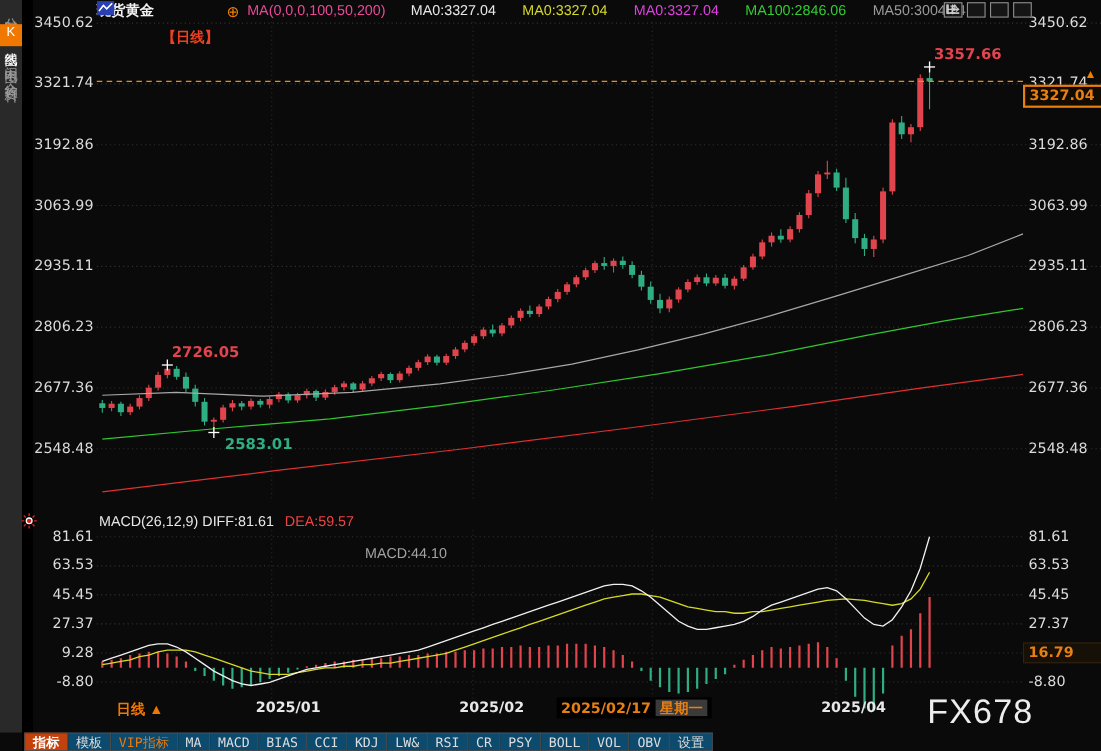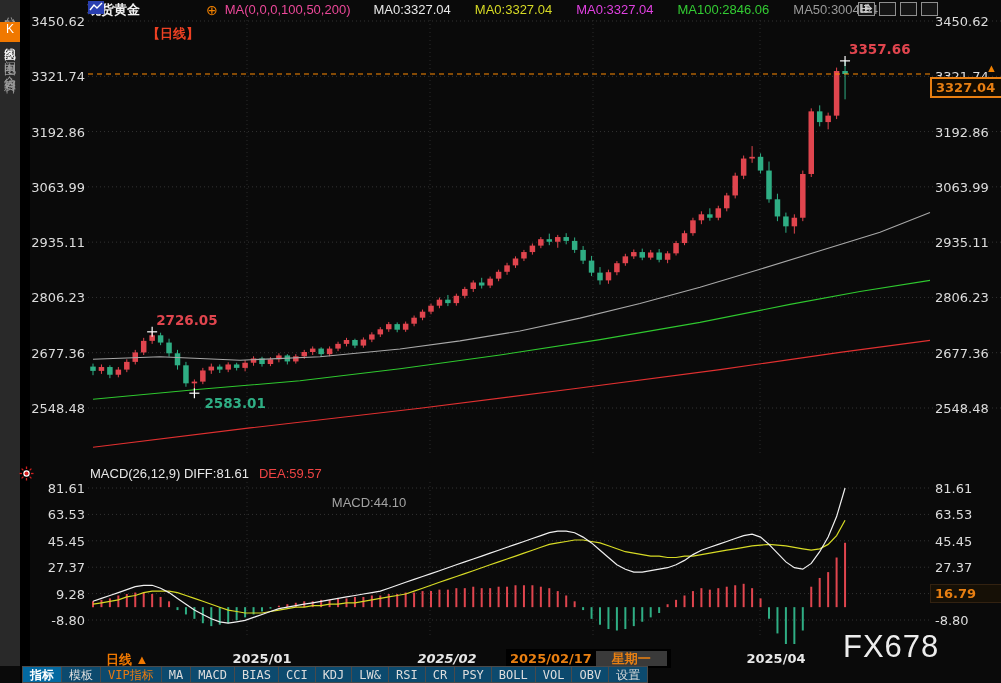--- a/index.html
+++ b/index.html
@@ -33,37 +33,37 @@
              background:#120b00;color:#e87f12;font-size:13px;font-weight:bold;line-height:17px;
              padding-left:4px;z-index:7;font-family:"DejaVu Sans",sans-serif;box-sizing:content-box;}
   .up-arrow{position:absolute;left:986px;top:62px;color:#f08000;font-size:11px;z-index:8;}
   .macd-box{position:absolute;left:930px;top:584px;width:69px;height:17px;background:#161006;
             border:1px solid #332211;color:#e87f12;font-size:13px;font-weight:bold;line-height:17px;
             padding-left:4px;z-index:7;font-family:"DejaVu Sans",sans-serif;}
   
   .macd-title{position:absolute;left:90px;top:466px;display:flex;gap:10px;font-size:13px;z-index:3;white-space:nowrap;}
   .flash{position:absolute;left:19px;top:466px;z-index:6;}
   
-  .date-row{position:absolute;left:0;top:648px;width:1001px;height:22px;z-index:5;}
+  .date-row{position:absolute;left:0;top:633px;width:1001px;height:22px;z-index:5;}
   .period-btn{position:absolute;left:106px;top:3px;color:#f07800;font-weight:bold;font-size:13px;cursor:pointer;}
   .month-label{position:absolute;top:3px;transform:translateX(-50%);color:#e8e8e8;font-size:13px;
                font-weight:600;font-family:"DejaVu Sans",sans-serif;z-index:1;}
   .cross-tip{position:absolute;left:506px;top:1px;height:19px;background:#000;color:#e87f12;
              font-size:13px;font-weight:600;line-height:19px;padding:0 4px;z-index:3;white-space:nowrap;
              font-family:"DejaVu Sans",sans-serif;}
-  .cross-tip .wk{background:#3a3a3a;padding:0 16px;margin-left:4px;font-family:"Liberation Sans",sans-serif;}
+  .cross-tip .wk{background:#3a3a3a;padding:0 4px;margin-left:4px;font-family:"Liberation Sans",sans-serif;}
   .watermark{position:absolute;left:843px;top:617px;font-size:31px;color:#ededed;z-index:6;
              font-family:Liberation Sans, sans-serif;letter-spacing:1px;margin-top:12px;}
   
   .toolbar{position:absolute;left:22px;top:666px;height:17px;display:flex;z-index:6;}
   .tb-btn{height:17px;line-height:16px;padding:0 7px;font-size:12px;color:#ddd;background:#0c4a6e;
           border:1px solid #4a4a4a;border-left:none;cursor:pointer;box-sizing:border-box;
           font-family:"DejaVu Sans Mono",monospace;white-space:nowrap;}
   .tb-btn:first-child{border-left:1px solid #4a4a4a;}
-  .tb-btn.active{background:#0369a1;color:#fff;font-weight:bold;}
+  .tb-btn.active{background:#c2410c;color:#fff;font-weight:bold;}
   .tb-btn.vip{color:#e87a10;font-weight:normal;}
 </style>
 </head>
 <body>
 
 <div id="app">
   <svg id="chart-svg" width="1001" height="683">
       <line x1="88" y1="21" x2="1001" y2="21" stroke="#333333" stroke-width="1" stroke-dasharray="1 3"></line>
       <line x1="88" y1="76.28693994280272" x2="1001" y2="76.28693994280272" stroke="#333333" stroke-width="1" stroke-dasharray="1 3"></line>
       <line x1="88" y1="131.57387988560527" x2="1001" y2="131.57387988560527" stroke="#333333" stroke-width="1" stroke-dasharray="1 3"></line>
@@ -491,21 +491,21 @@
     </svg>
   </span>
   <div class="macd-title" id="macd-title">
       <span style="color: rgb(232, 232, 232);">MACD(26,12,9) DIFF:81.61</span>
       <span style="color: #ef4444;">DEA:59.57</span>
       <span style="color: #a3a3a3; margin-top: 29px;">MACD:44.10</span>
     </div>
 
   <div class="date-row">
     <span class="period-btn">日线 ▲</span>
-    <span id="months"><span class="month-label" style="left: 262px;">2025/01</span><span class="month-label" style="left: 447px; font-style: italic;">2025/02</span><span class="month-label" style="left: 600px;">2025/03</span><span class="month-label" style="left: 776px;">2025/04</span></span>
+    <span id="months"><span class="month-label" style="left: 262px;">2025/01</span><span class="month-label" style="left: 447px;">2025/02</span><span class="month-label" style="left: 600px;">2025/03</span><span class="month-label" style="left: 776px;">2025/04</span></span>
     <span class="cross-tip"><span>2025/02/17</span><span class="wk">星期一</span></span>
   </div>
 
   <div class="watermark">FX678</div>
 
   <div class="toolbar" id="toolbar">
       <div class="tb-btn active">指标</div>
       <div class="tb-btn">模板</div>
       <div class="tb-btn vip">VIP指标</div>
       <div class="tb-btn">MA</div>

